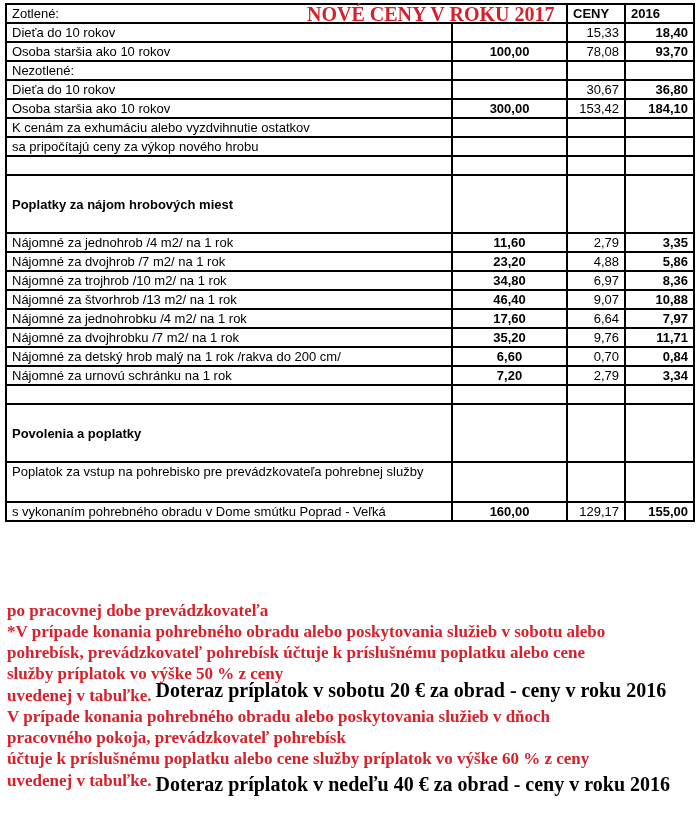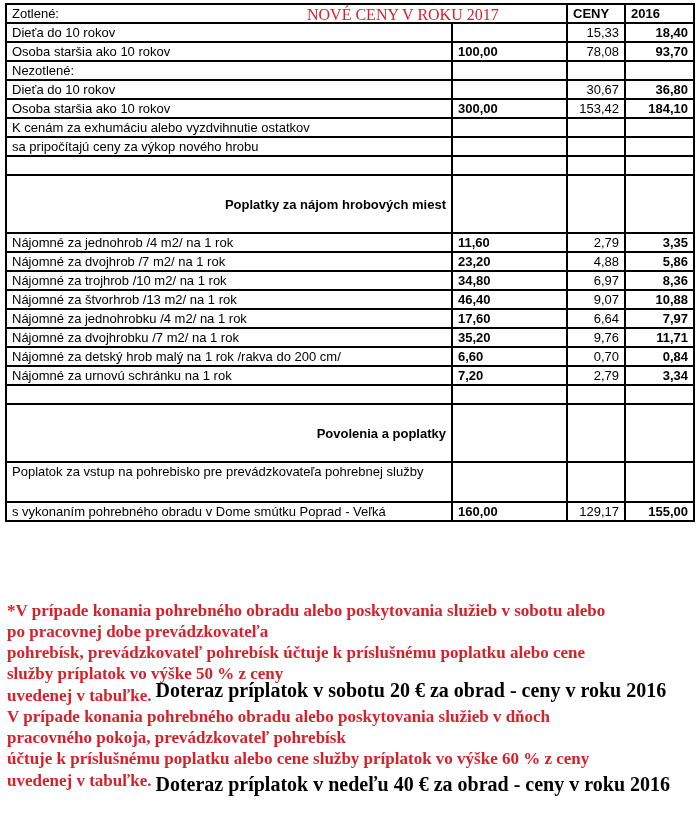--- a/index.html
+++ b/index.html
@@ -30,38 +30,39 @@
     td.num { text-align: right; }
     td.bold { font-weight: bold; }
     td.new {
       color: #d8202a;
       font-family: "Liberation Serif", "DejaVu Serif", serif;
       font-weight: bold;
       font-size: 17px;
       vertical-align: bottom;
       line-height: 17px;
       padding-bottom: 0;
+      text-align: center;
     }
     .hdr-title {
       position: absolute;
       left: 300px;
       top: 1px;
       color: #d8202a;
       font-family: "Liberation Serif", "DejaVu Serif", serif;
-      font-weight: normal;
-      font-size: 16px;
+      font-weight: bold;
+      font-size: 20px;
       white-space: nowrap;
     }
     td.hdr-ceny, td.hdr-year {
       font-family: "Liberation Serif", "DejaVu Serif", serif;
       font-weight: bold;
       font-size: 16px;
       padding: 0 2px;
     }
-    tr.section td { height: 56px; text-align: right; }
+    tr.section td { height: 56px; }
     tr.section td.desc { font-weight: bold; }
     tr.tall td { height: 38px; line-height: 18px; white-space: normal; }
     tr.tall td.desc { vertical-align: top; }
     .notes {
       position: absolute;
       left: 7px;
       top: 600px;
       width: 690px;
       font-family: "Liberation Serif", "DejaVu Serif", serif;
       font-weight: bold;
@@ -227,22 +228,22 @@
         <td class="desc">s vykonaním pohrebného obradu v Dome smútku Poprad - Veľká</td>
         <td class="new">160,00</td>
         <td class="num">129,17</td>
         <td class="num bold">155,00</td>
       </tr>
     </tbody>
   </table>
 </div>
 
 <div class="notes">
+  <span class="line">po pracovnej dobe prevádzkovateľa</span>
   <span class="line">*V prípade konania pohrebného obradu alebo poskytovania služieb v sobotu alebo</span>
-  <span class="line">po pracovnej dobe prevádzkovateľa</span>
   <span class="line">pohrebísk, prevádzkovateľ pohrebísk účtuje k príslušnému poplatku alebo cene</span>
   <span class="line">služby príplatok vo výške 50 % z ceny</span>
   <span class="line"><span>uvedenej v tabuľke.</span><span class="black">Doteraz príplatok v sobotu 20 € za obrad  - ceny  v roku 2016</span></span>
   <span class="line">V prípade konania pohrebného obradu alebo poskytovania služieb v dňoch</span>
   <span class="line">pracovného pokoja, prevádzkovateľ pohrebísk</span>
   <span class="line">účtuje k príslušnému poplatku alebo cene služby príplatok vo výške 60 % z ceny</span>
   <span class="line"><span>uvedenej v tabuľke.</span><span class="black second">Doteraz príplatok v nedeľu 40 €  za obrad - ceny v roku 2016</span></span>
 </div>
 
 </body></html>

